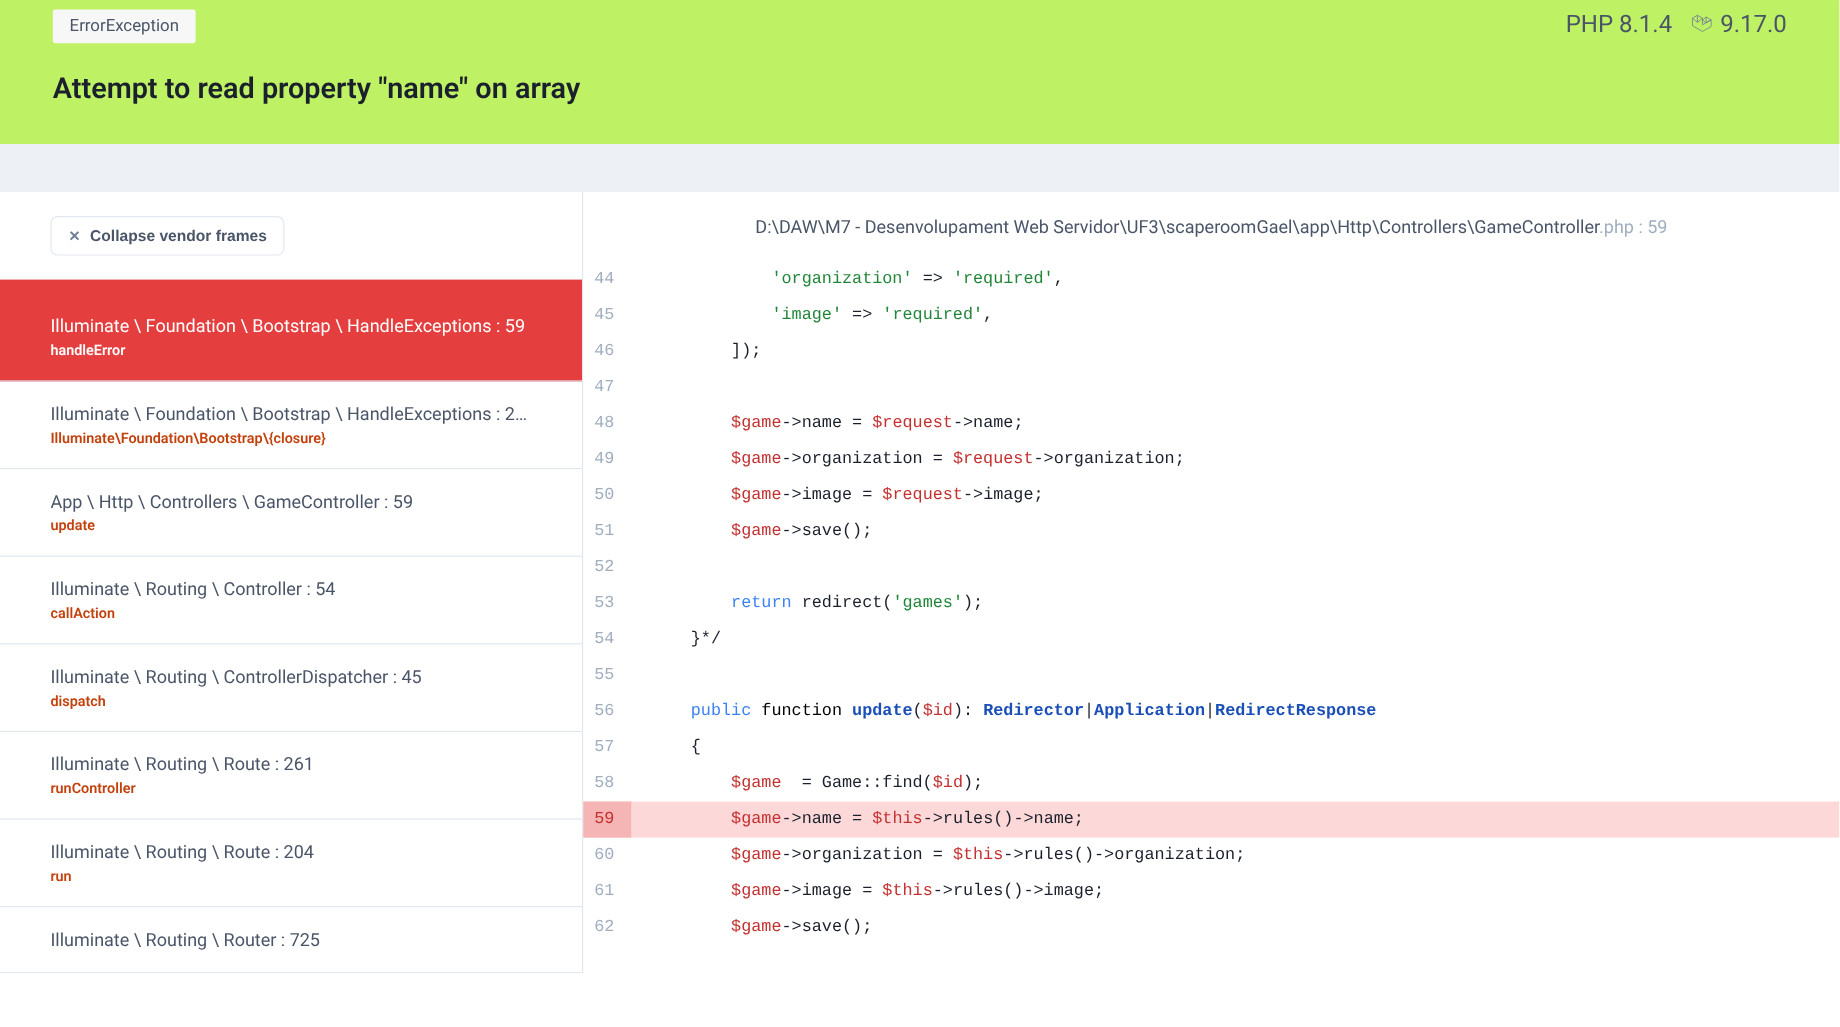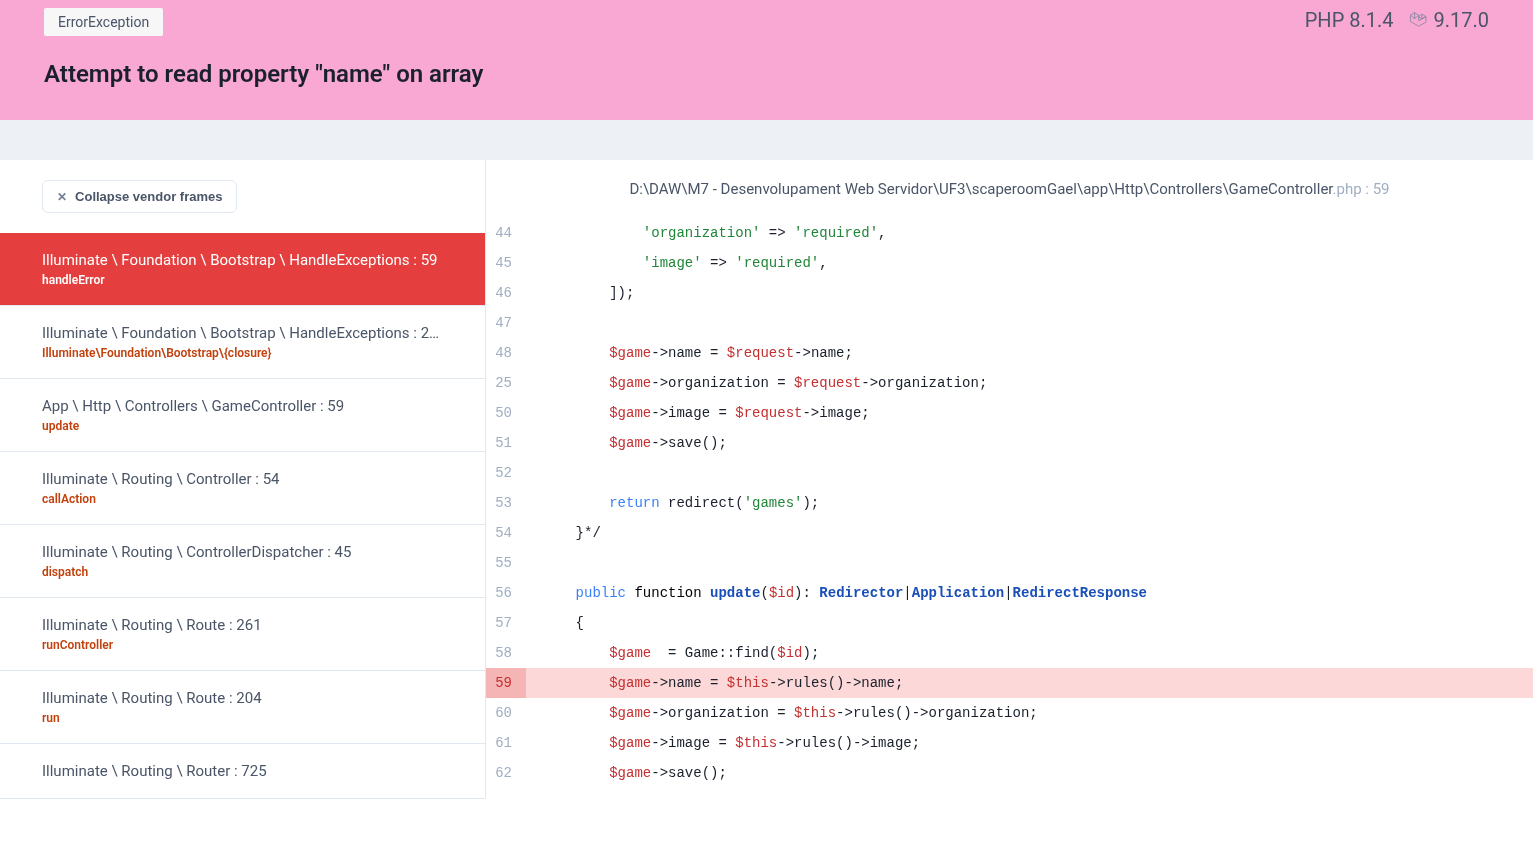--- a/index.html
+++ b/index.html
@@ -7,21 +7,21 @@
       padding: 0;
       box-sizing: border-box;
     }
     body {
       font-family: -apple-system, BlinkMacSystemFont, "Segoe UI", Roboto, sans-serif;
       background: #fff;
       color: #1a202c;
     }
     .header {
       padding: 8px 44px 32px;
-      background: #f9a8d4;
+      background: #bef264;
       box-shadow: 0 1px 3px rgba(0,0,0,0.05);
     }
     .header-top {
       display: flex;
       justify-content: space-between;
       align-items: flex-start;
       margin-bottom: 24px;
     }
     .exception-badge {
       background: #f7f7f7;
@@ -94,20 +94,21 @@
       color: #fff;
     }
     .frame-namespace {
       font-size: 15px;
       white-space: nowrap;
       overflow: hidden;
       text-overflow: ellipsis;
     }
     .frame.active .frame-namespace {
       color: #fff;
+      margin-top: 12px;
     }
     .frame:not(.active) .frame-namespace {
       color: #4a5568;
     }
     .frame-method {
       font-size: 12px;
       font-weight: 600;
       margin-top: 4px;
     }
     .frame.active .frame-method {
@@ -249,21 +250,21 @@
         </div>
         <div class="code-line">
           <span class="line-num">47</span>
           <span class="line-content"><span class="tok-default"></span></span>
         </div>
         <div class="code-line">
           <span class="line-num">48</span>
           <span class="line-content"><span class="tok-default">        </span><span class="tok-var">$game</span><span class="tok-default">-&gt;name = </span><span class="tok-var">$request</span><span class="tok-default">-&gt;name;</span></span>
         </div>
         <div class="code-line">
-          <span class="line-num">25</span>
+          <span class="line-num">49</span>
           <span class="line-content"><span class="tok-default">        </span><span class="tok-var">$game</span><span class="tok-default">-&gt;organization = </span><span class="tok-var">$request</span><span class="tok-default">-&gt;organization;</span></span>
         </div>
         <div class="code-line">
           <span class="line-num">50</span>
           <span class="line-content"><span class="tok-default">        </span><span class="tok-var">$game</span><span class="tok-default">-&gt;image = </span><span class="tok-var">$request</span><span class="tok-default">-&gt;image;</span></span>
         </div>
         <div class="code-line">
           <span class="line-num">51</span>
           <span class="line-content"><span class="tok-default">        </span><span class="tok-var">$game</span><span class="tok-default">-&gt;save();</span></span>
         </div>

